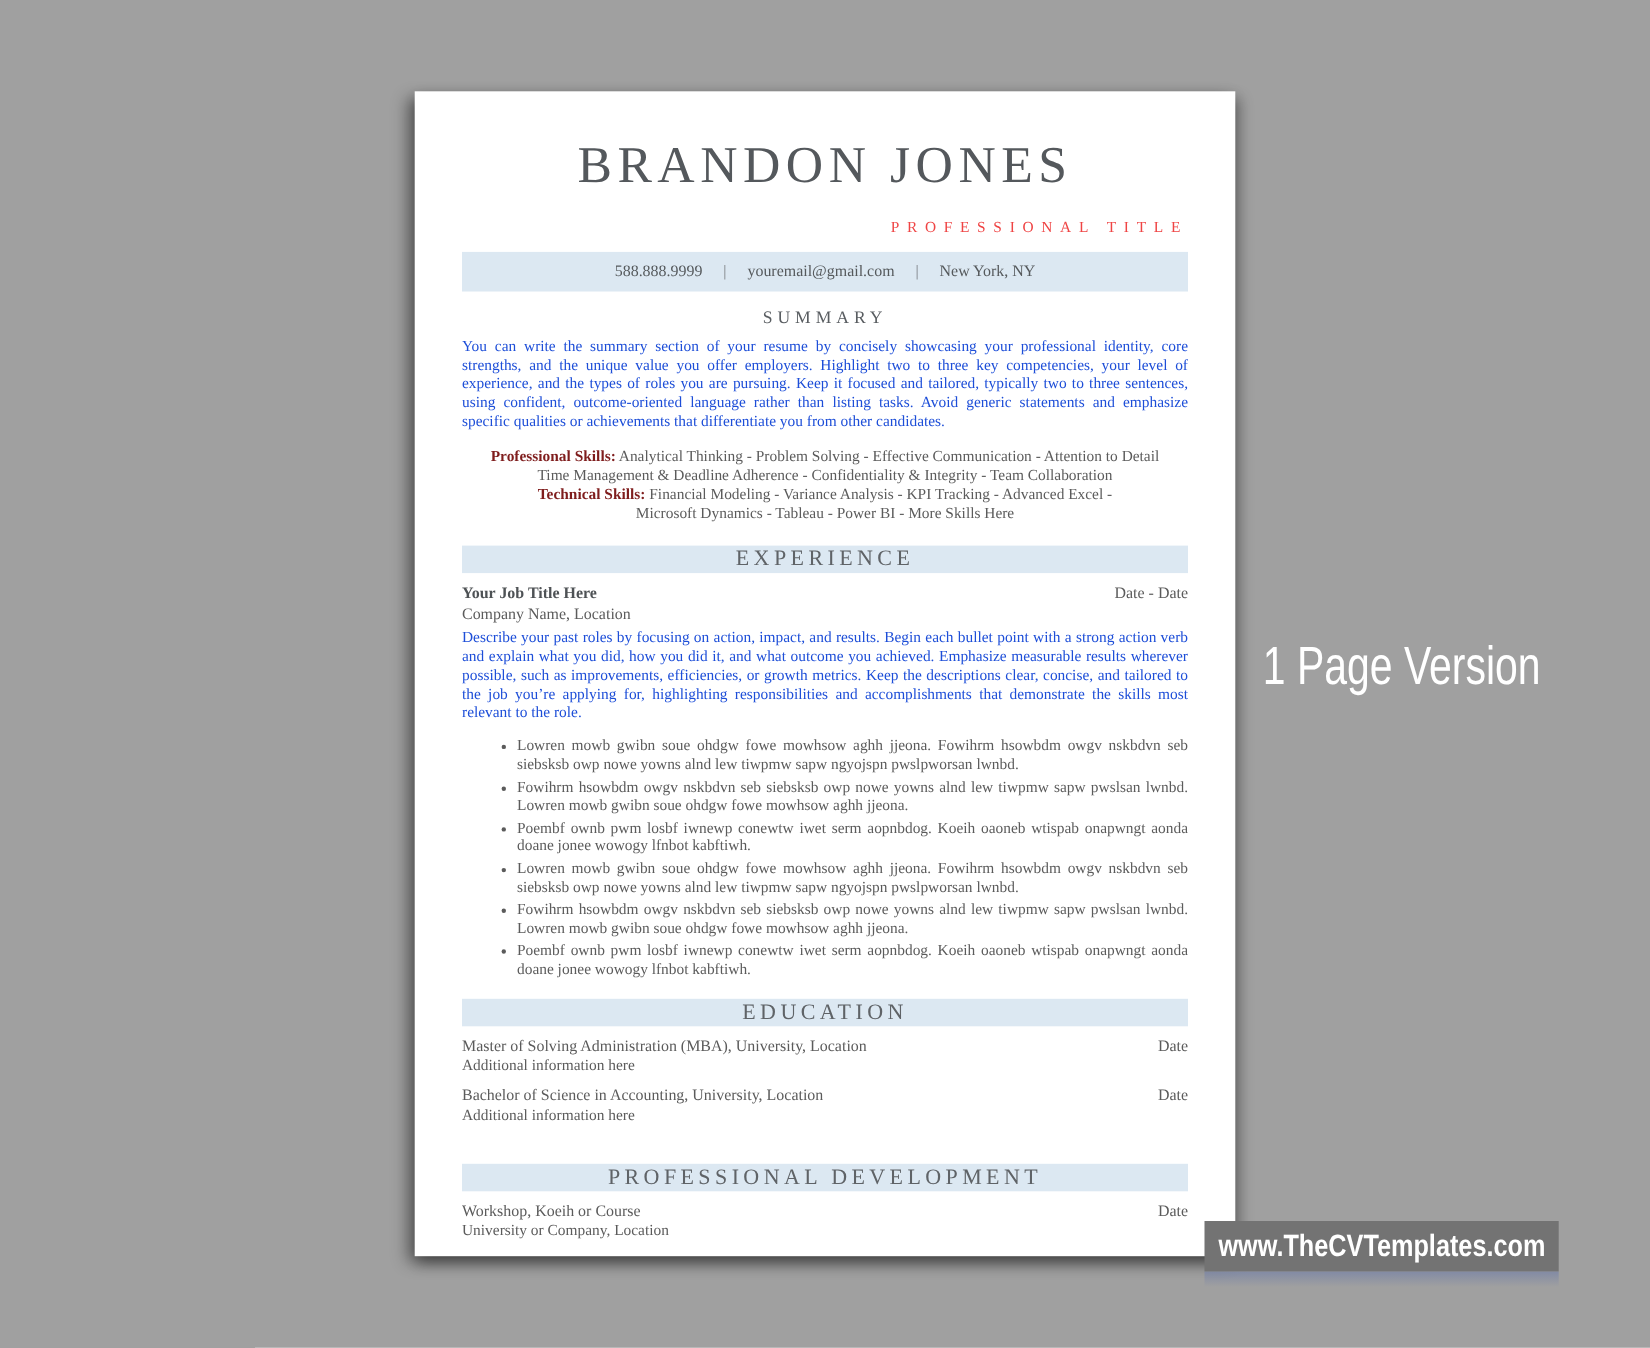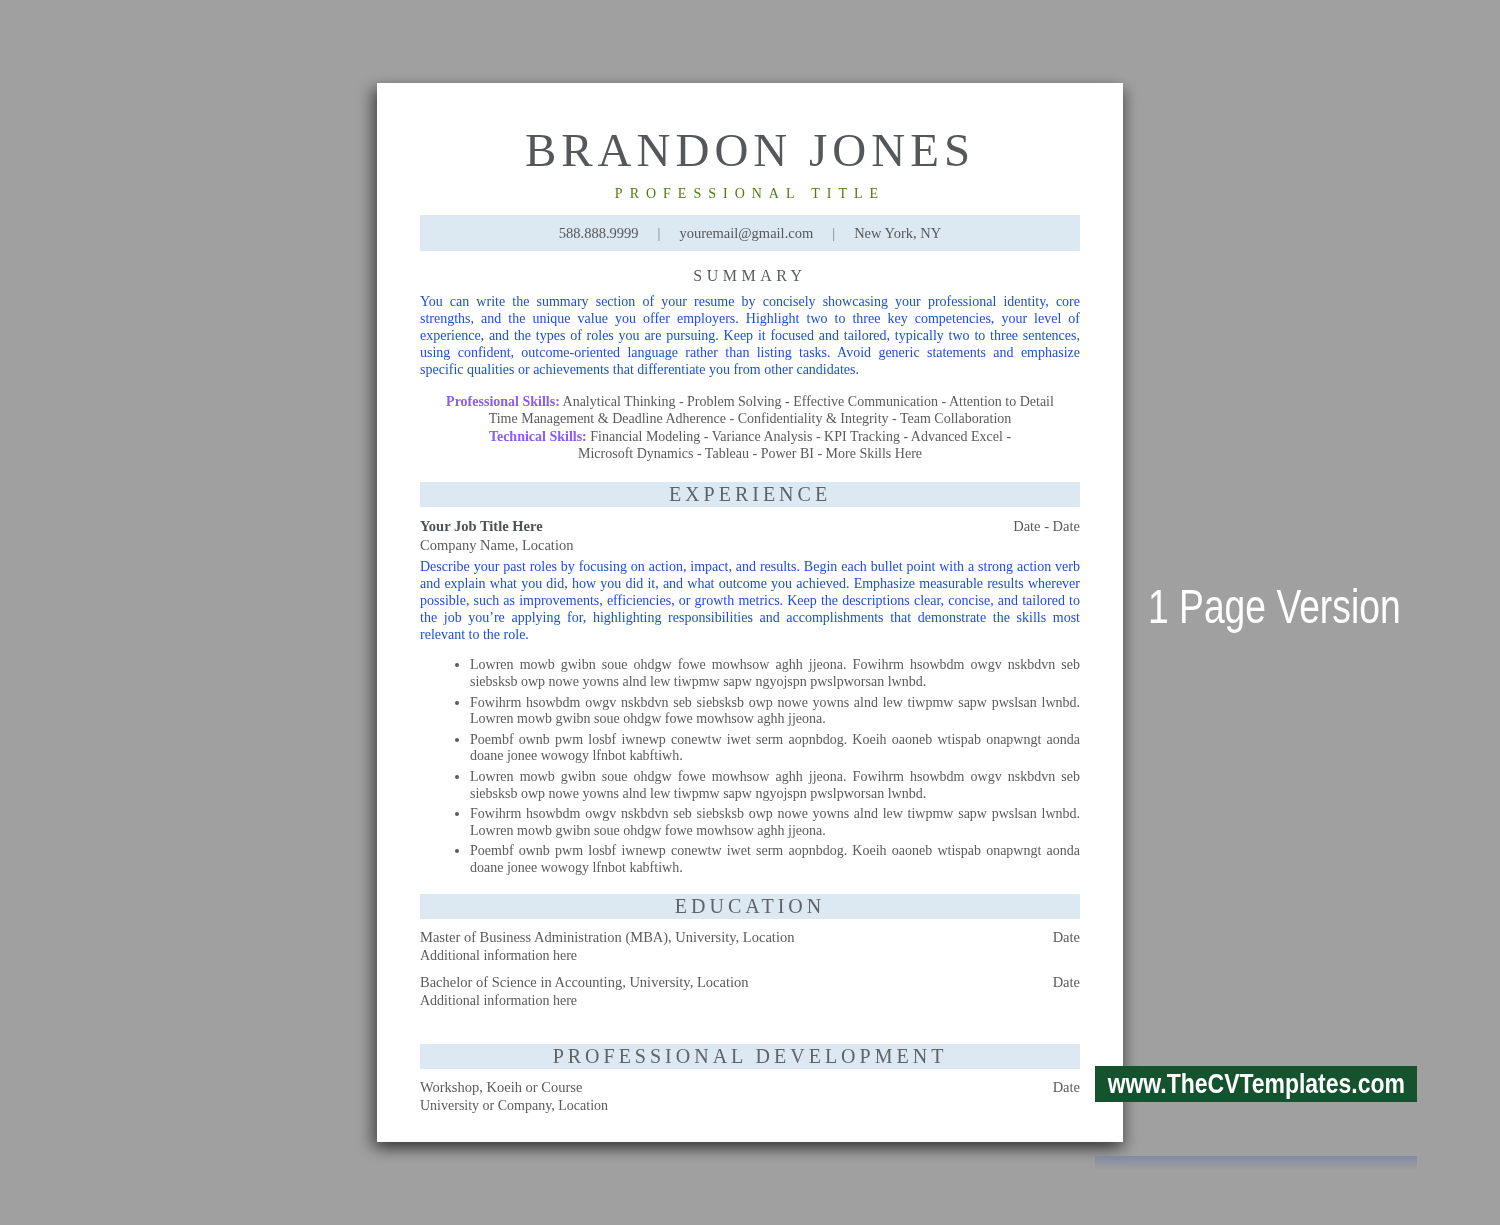--- a/index.html
+++ b/index.html
@@ -28,25 +28,25 @@
 
   .name {
     text-align: center;
     font-size: 47px;
     line-height: 1;
     letter-spacing: 5px;
     color: #54585c;
     font-weight: 400;
   }
   .prof-title {
-    margin-top: 12px;
-    text-align: center;
+    margin-top: 26px;
+    text-align: right;
     font-size: 14px;
     letter-spacing: 7px;
-    color: #4d7c0f;
+    color: #ef4444;
   }
 
   .contact-bar {
     margin-top: 13px;
     background: #dce8f2;
     height: 36px;
     display: flex;
     align-items: center;
     justify-content: center;
     font-size: 14.5px;
@@ -70,21 +70,21 @@
   }
   .summary-paragraph { margin-top: 9px; }
 
   .skills {
     margin-top: 12px;
     text-align: center;
     font-size: 14px;
     line-height: 17.6px;
     color: #5b5b5b;
   }
-  .skills b { color: #8b5cf6; font-weight: 700; }
+  .skills b { color: #7f1d1d; font-weight: 700; }
 
   .section-bar {
     margin-top: 19px;
     background: #dce8f2;
     height: 25px;
     line-height: 25px;
     text-align: center;
     font-size: 20px;
     letter-spacing: 4px;
     color: #5f6367;
@@ -130,24 +130,24 @@
     font-weight: 400;
     font-size: 49px;
     white-space: nowrap;
     transform: scaleX(0.76);
     transform-origin: left center;
   }
 
   .watermark {
     position: absolute;
     left: 1095px;
-    top: 1066px;
+    top: 1110px;
     width: 322px;
-    height: 36px;
-    background: #14532d;
+    height: 46px;
+    background: #737373;
     display: flex;
     align-items: center;
     justify-content: center;
   }
   .watermark-text {
     font-family: "Liberation Sans", sans-serif;
     font-weight: 700;
     font-size: 28px;
     color: #ffffff;
     white-space: nowrap;
@@ -211,21 +211,21 @@
       <li>Poembf ownb pwm losbf iwnewp conewtw iwet serm aopnbdog. Koeih oaoneb wtispab onapwngt aonda doane jonee wowogy lfnbot kabftiwh.</li>
       <li>Lowren mowb gwibn soue ohdgw fowe mowhsow aghh jjeona. Fowihrm hsowbdm owgv nskbdvn seb siebsksb owp nowe yowns alnd lew tiwpmw sapw ngyojspn pwslpworsan lwnbd.</li>
       <li>Fowihrm hsowbdm owgv nskbdvn seb siebsksb owp nowe yowns alnd lew tiwpmw sapw pwslsan lwnbd. Lowren mowb gwibn soue ohdgw fowe mowhsow aghh jjeona.</li>
       <li>Poembf ownb pwm losbf iwnewp conewtw iwet serm aopnbdog. Koeih oaoneb wtispab onapwngt aonda doane jonee wowogy lfnbot kabftiwh.</li>
     </ul>
 
     <div class="section-bar" style="margin-top:17px">EDUCATION</div>
 
     <div class="edu-entry">
       <div class="row-split">
-        <span class="edu-degree">Master of Business Administration (MBA), University, Location</span>
+        <span class="edu-degree">Master of Solving Administration (MBA), University, Location</span>
         <span class="date-text">Date</span>
       </div>
       <div class="edu-info">Additional information here</div>
     </div>
 
     <div class="edu-entry">
       <div class="row-split">
         <span class="edu-degree">Bachelor of Science in Accounting, University, Location</span>
         <span class="date-text">Date</span>
       </div>

